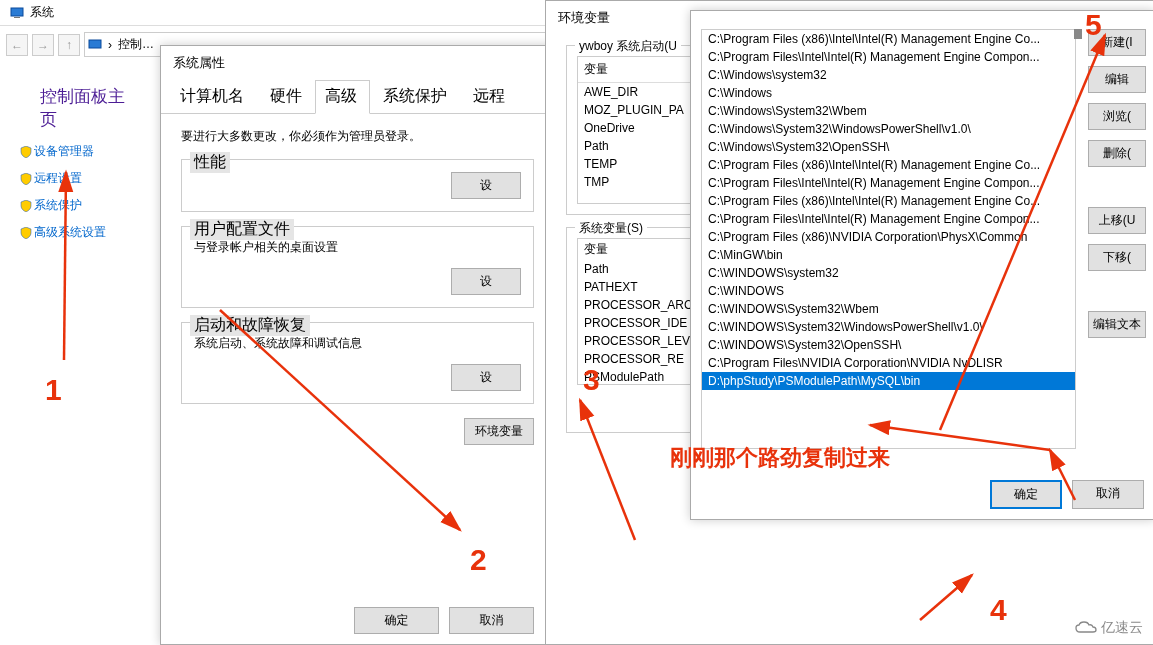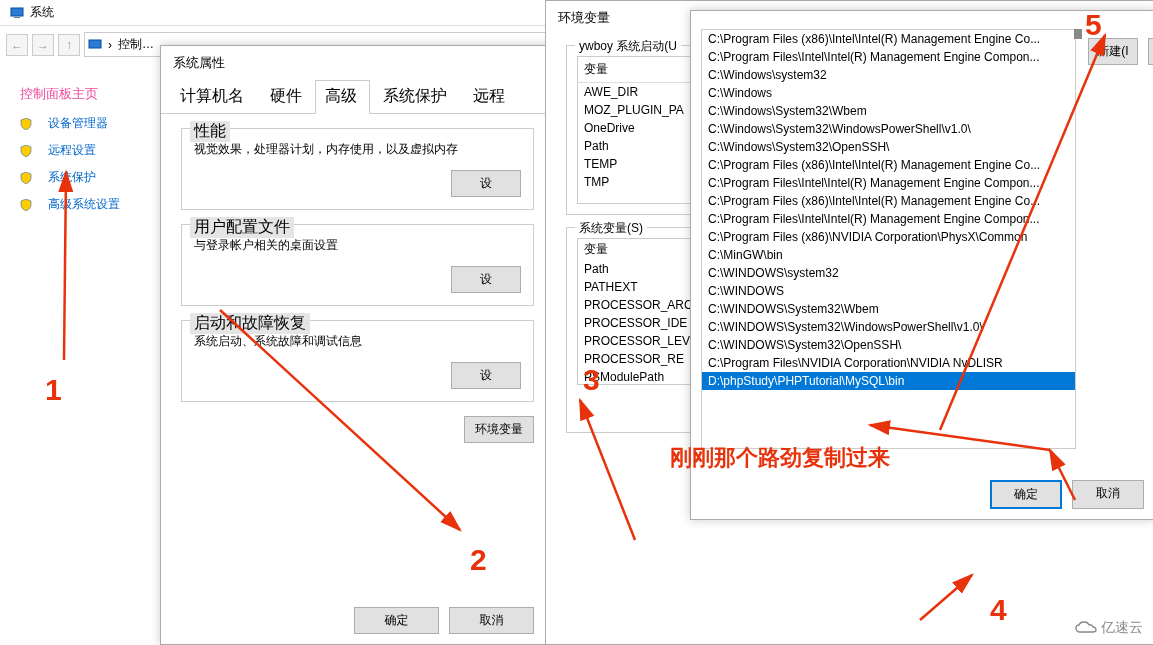--- a/index.html
+++ b/index.html
@@ -6,22 +6,22 @@
     body { font-family: "Microsoft YaHei", "Segoe UI", sans-serif; font-size: 12px; background: #fff; width: 1153px; height: 645px; overflow: hidden; position: relative; }
 
     
     .sys-window { position: absolute; top: 0; left: 0; width: 560px; height: 645px; background: #fff; }
     .sys-titlebar { background: #fff; padding: 4px 10px; border-bottom: 1px solid #ddd; display: flex; align-items: center; gap: 6px; }
     .sys-icon { width: 14px; height: 14px; display: inline-block; }
     .addressbar { display: flex; align-items: center; gap: 4px; padding: 6px; }
     .nav-btn { width: 22px; height: 22px; border: 1px solid #ccc; background: #f5f5f5; display: flex; align-items: center; justify-content: center; color: #999; }
     .breadcrumb-area { flex: 1; display: flex; align-items: center; gap: 6px; padding: 3px; border: 1px solid #ccc; }
     .left-panel { position: absolute; left: 0; top: 75px; width: 155px; padding: 10px 20px; }
-    .panel-title { color: #ec4899; margin-bottom: 12px; font-size: 13px; }
-    .panel-link { display: flex; align-items: center; gap: 16px; color: #0066cc; margin-bottom: 10px; cursor: pointer; font-size: 12px; }
+    .panel-title { color: #4c1d95; margin-bottom: 12px; font-size: 17px; margin-left: 20px; }
+    .panel-link { display: flex; align-items: center; gap: 2px; color: #0066cc; margin-bottom: 10px; cursor: pointer; font-size: 12px; }
     .shield-icon { width: 12px; height: 12px; }
 
     
     .props-window { position: absolute; top: 45px; left: 160px; width: 395px; height: 600px; background: #fff; border: 1px solid #aaa; box-shadow: 0 0 10px rgba(0,0,0,.2); }
     .props-title { padding: 8px 12px; font-size: 13px; }
     .tablist { display: flex; border-bottom: 1px solid #ccc; padding: 0 6px; }
     .tab { padding: 5px 12px; border: 1px solid transparent; cursor: pointer; font-size: 16px; }
     .tab.active { border: 1px solid #ccc; border-bottom: 1px solid #fff; background: #fff; margin-bottom: -1px; padding-left: 9px; }
     .props-body { padding: 14px 20px; }
     .admin-note { margin-bottom: 14px; font-size: 12px; }
@@ -47,21 +47,21 @@
     .var-row { display: flex; padding: 2px 6px; }
     .env-btn-row { display: flex; gap: 8px; justify-content: flex-end; margin-top: 10px; }
     .env-btn-row .btn, .env-bottom .btn { min-width: 85px; }
     .env-bottom { display: flex; gap: 10px; justify-content: flex-end; padding: 0 20px; margin-top: 10px; }
 
     
     .path-window { position: absolute; top: 10px; left: 690px; width: 465px; height: 510px; background: #fff; border: 1px solid #aaa; box-shadow: 0 0 10px rgba(0,0,0,.2); }
     .path-list { position: absolute; top: 18px; left: 10px; width: 375px; height: 420px; border: 1px solid #ccc; overflow-y: auto; font-size: 12px; }
     .path-item { padding: 2px 6px; white-space: nowrap; overflow: hidden; text-overflow: ellipsis; }
     .path-item.selected { background: #0078d7; color: #fff; }
-    .path-btn-col { position: absolute; top: 18px; right: 8px; display: flex; gap: 10px; width: 58px; align-items: center; }
+    .path-btn-col { position: absolute; top: 18px; right: 8px; display: flex; flex-direction: column; gap: 10px; width: 58px; }
     .path-btn-col .btn { min-width: 50px; padding: 4px 4px; font-size: 12px; }
     .gap { height: 20px; }
     .path-bottom { position: absolute; bottom: 10px; right: 10px; display: flex; gap: 10px; }
     .path-bottom .btn { min-width: 72px; }
     .btn.primary { border: 2px solid #0078d7; }
 
     
     .anno { position: absolute; pointer-events: none; }
     .anno svg { position: absolute; top: 0; left: 0; width: 1153px; height: 645px; }
     .anno text { font-family: "SimHei", sans-serif; font-size: 30px; fill: #e8320b; font-weight: bold; }
@@ -129,23 +129,23 @@
 <div class="props-window">
   <div class="props-title">系统属性</div>
   <div class="tablist">
     <div class="tab">计算机名</div>
     <div class="tab">硬件</div>
     <div class="tab active">高级</div>
     <div class="tab">系统保护</div>
     <div class="tab">远程</div>
   </div>
   <div class="props-body">
+    <div class="admin-note">要进行大多数更改，你必须作为管理员登录。</div>
     <div class="fieldset">
       <span class="fieldset-label">性能</span>
-      <div class="fieldset-desc">视觉效果，处理器计划，内存使用，以及虚拟内存</div>
       <div class="btn-row-right"><span class="btn">设</span></div>
     </div>
     <div class="fieldset">
       <span class="fieldset-label">用户配置文件</span>
       <div class="fieldset-desc">与登录帐户相关的桌面设置</div>
       <div class="btn-row-right"><span class="btn">设</span></div>
     </div>
     <div class="fieldset">
       <span class="fieldset-label">启动和故障恢复</span>
       <div class="fieldset-desc">系统启动、系统故障和调试信息</div>
@@ -218,21 +218,21 @@
       <div class="path-item">C:\Program Files (x86)\Intel\Intel(R) Management Engine Co...</div>
       <div class="path-item">C:\Program Files\Intel\Intel(R) Management Engine Compon...</div>
       <div class="path-item">C:\Program Files (x86)\NVIDIA Corporation\PhysX\Common</div>
       <div class="path-item">C:\MinGW\bin</div>
       <div class="path-item">C:\WINDOWS\system32</div>
       <div class="path-item">C:\WINDOWS</div>
       <div class="path-item">C:\WINDOWS\System32\Wbem</div>
       <div class="path-item">C:\WINDOWS\System32\WindowsPowerShell\v1.0\</div>
       <div class="path-item">C:\WINDOWS\System32\OpenSSH\</div>
       <div class="path-item">C:\Program Files\NVIDIA Corporation\NVIDIA NvDLISR</div>
-      <div class="path-item selected">D:\phpStudy\PHPTutorial\MySQL\bin</div>
+      <div class="path-item selected">D:\phpStudy\PSModulePath\MySQL\bin</div>
     </div>
   <div class="scrollbar-hint" style="right:72px;"></div>
   <div class="path-btn-col">
     <span class="btn">新建(I</span>
     <span class="btn">编辑</span>
     <span class="btn">浏览(</span>
     <span class="btn">删除(</span>
     <div class="gap"></div>
     <span class="btn">上移(U</span>
     <span class="btn">下移(</span>

